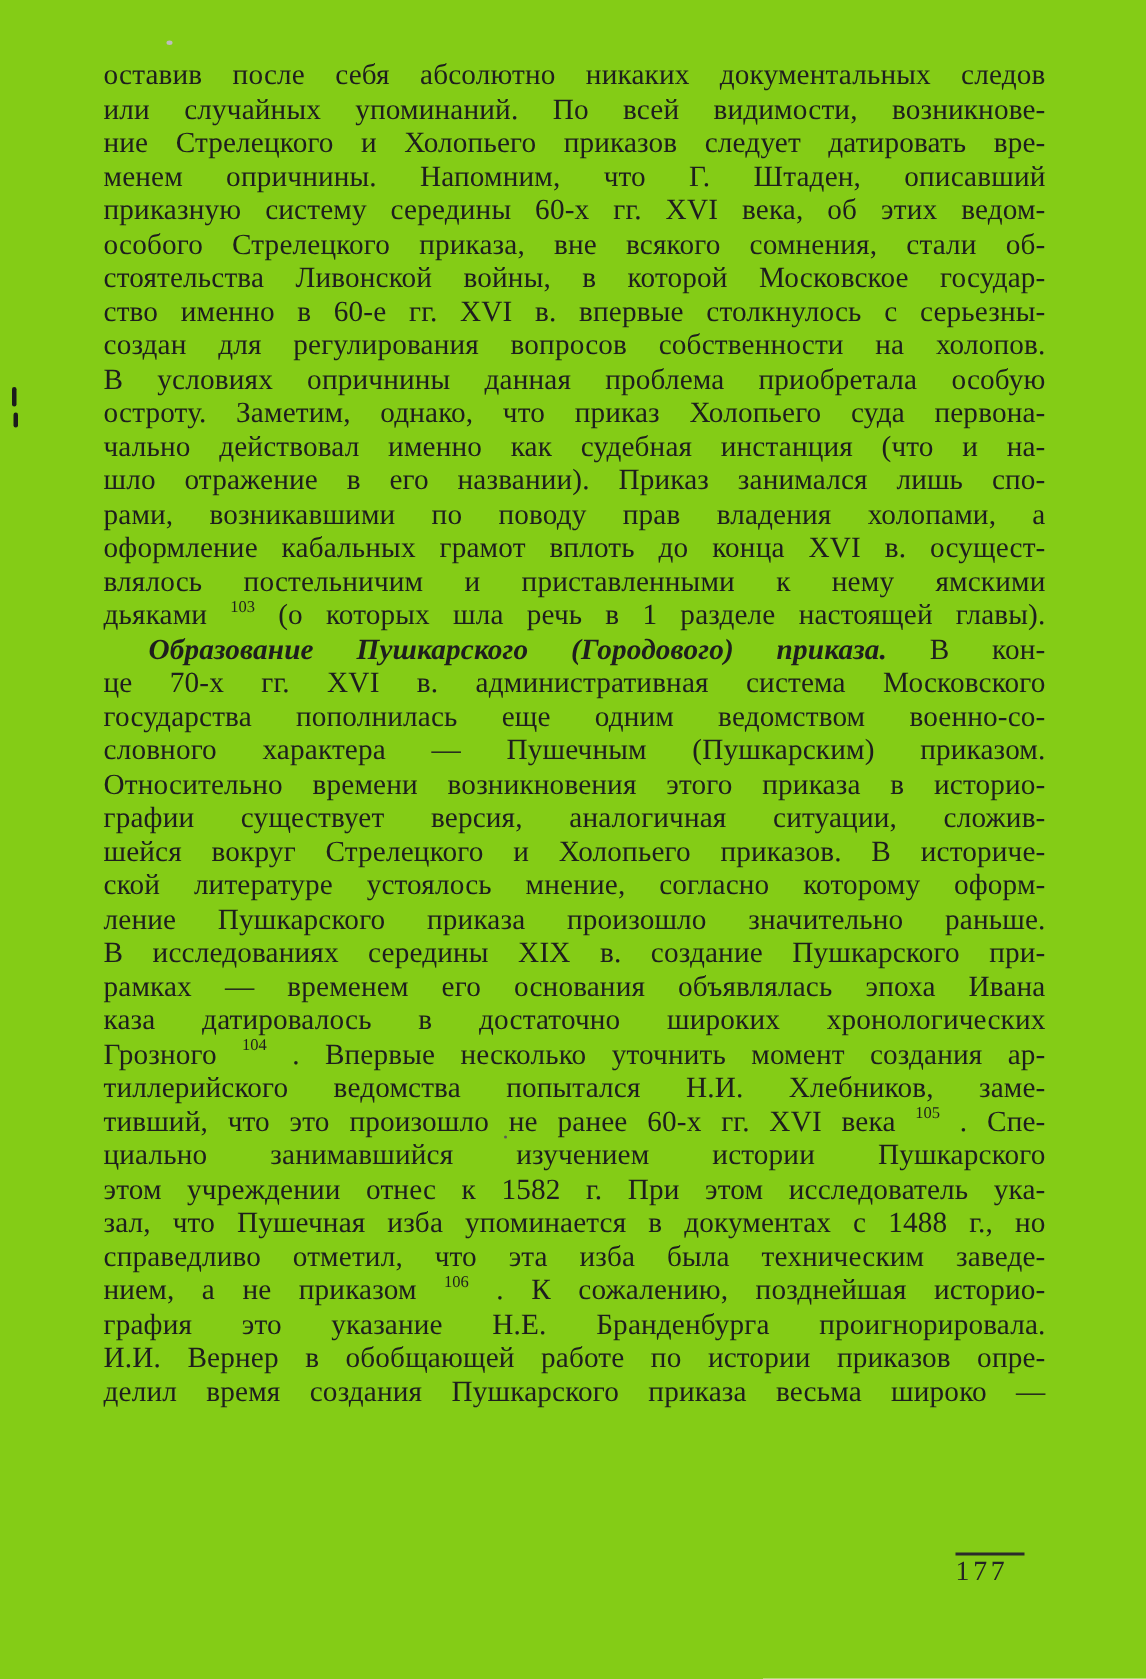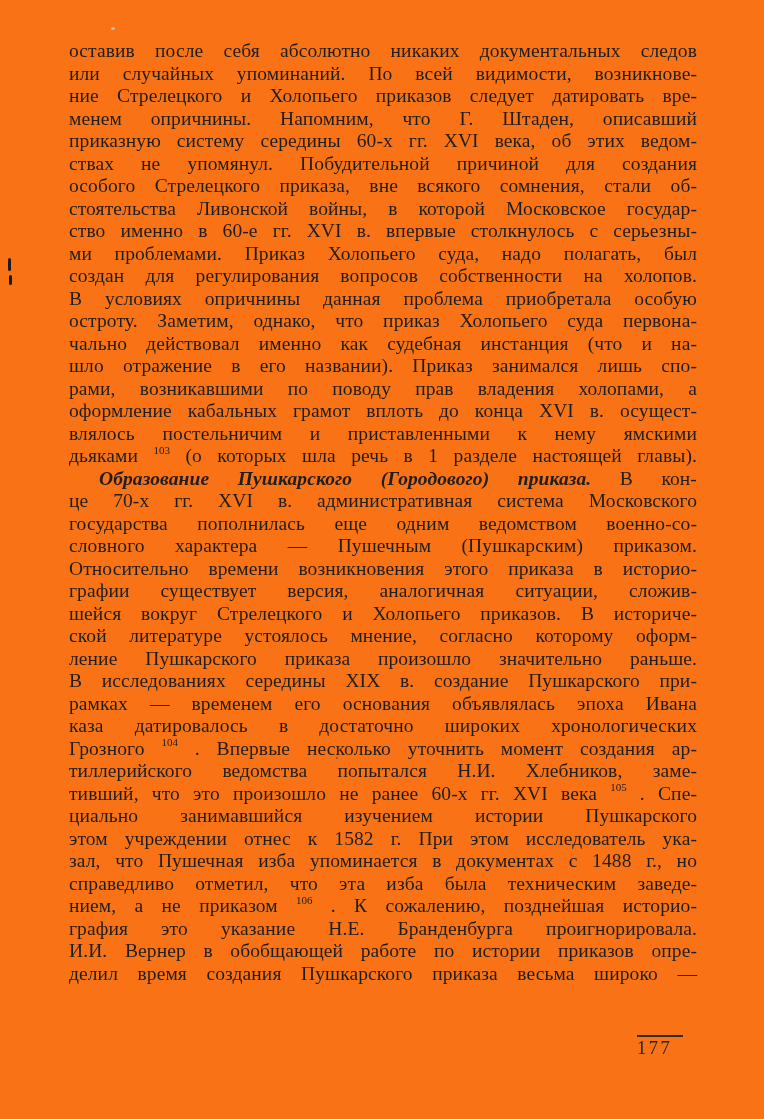--- a/index.html
+++ b/index.html
@@ -11,21 +11,21 @@
     width: 764px;
     height: 1119px;
     position: relative;
     overflow: hidden;
     font-family: "Liberation Serif", "DejaVu Serif", serif;
     color: #1e1e1e;
   }
   .page {
     position: absolute;
     inset: 0;
-    background: #f97316;
+    background: #84cc16;
   }
   .text-block {
     position: absolute;
     left: 69px;
     top: 40px;
     width: 628px;
     font-size: 19.5px;
     line-height: 22.5px;
     letter-spacing: 0.1px;
   }
@@ -145,45 +145,33 @@
     
   </div>
       <div class="line">
     
     <span class="seg pre">приказную систему середины 60-х гг. XVI века, об этих ведом-</span>
     
     
   </div>
       <div class="line">
     
-    <span class="seg pre">ствах не упомянул. Побудительной причиной для создания</span>
-    
-    
-  </div>
-      <div class="line">
-    
     <span class="seg pre">особого Стрелецкого приказа, вне всякого сомнения, стали об-</span>
     
     
   </div>
       <div class="line">
     
     <span class="seg pre">стоятельства Ливонской войны, в которой Московское государ-</span>
     
     
   </div>
       <div class="line">
     
     <span class="seg pre">ство именно в 60-е гг. XVI в. впервые столкнулось с серьезны-</span>
-    
-    
-  </div>
-      <div class="line">
-    
-    <span class="seg pre">ми проблемами. Приказ Холопьего суда, надо полагать, был</span>
     
     
   </div>
       <div class="line">
     
     <span class="seg pre">создан для регулирования вопросов собственности на холопов.</span>
     
     
   </div>
       <div class="line">

